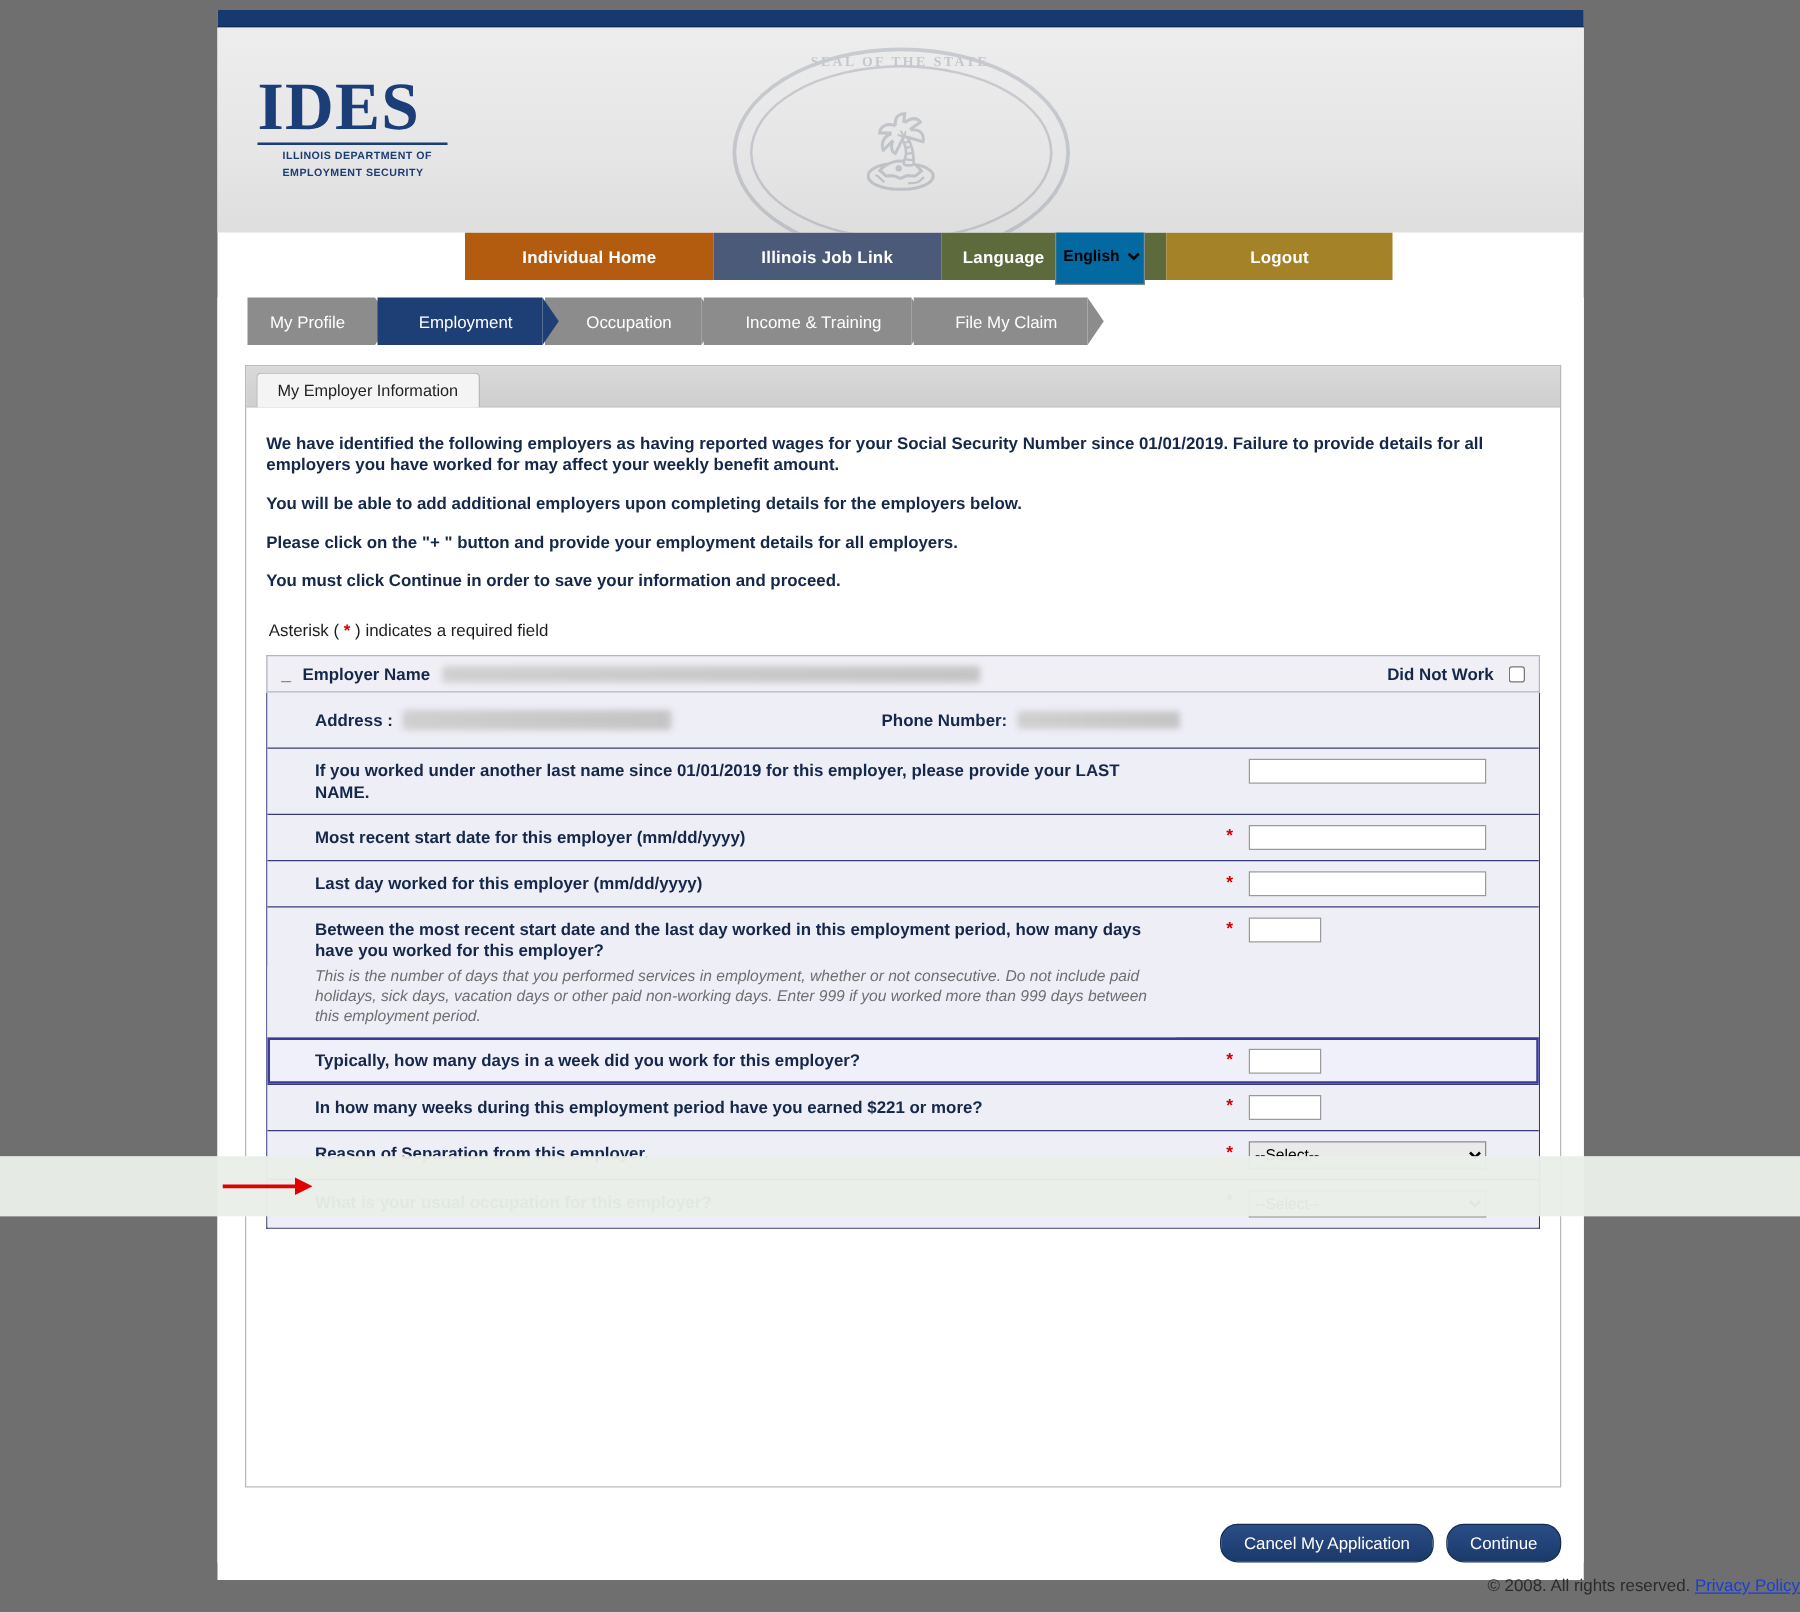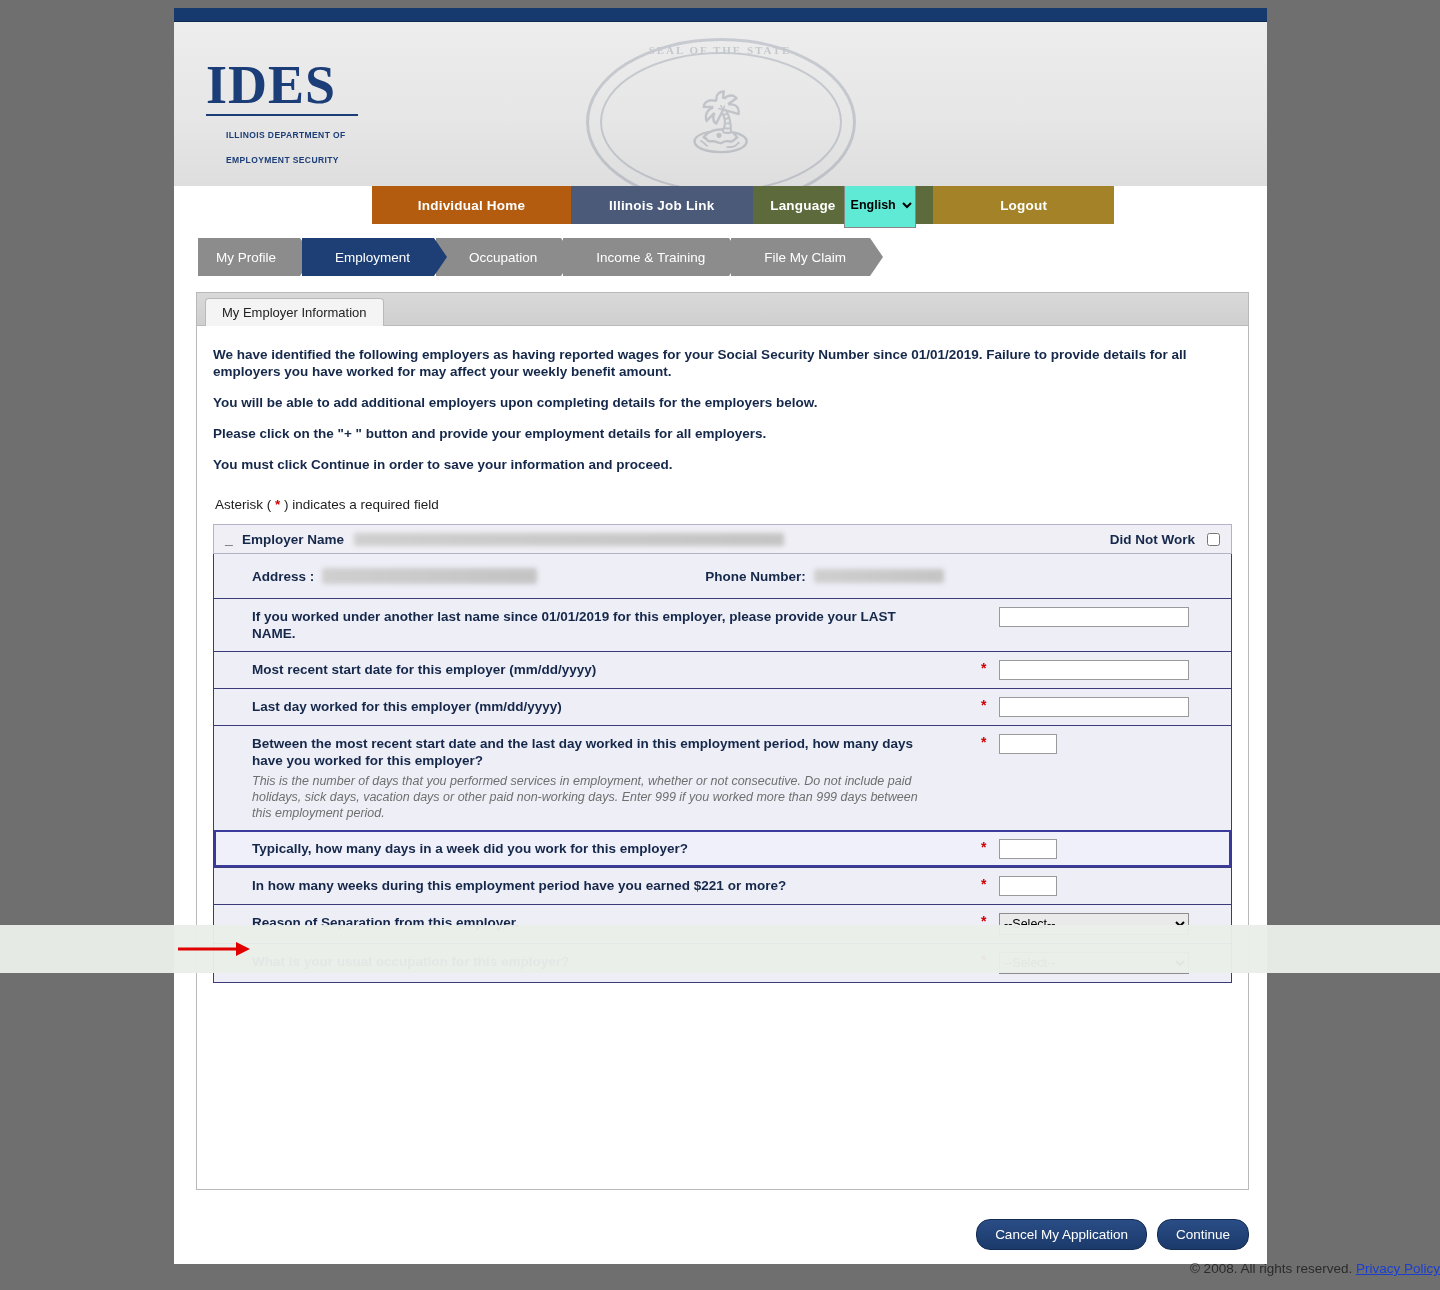--- a/index.html
+++ b/index.html
@@ -66,21 +66,21 @@
     position:absolute; left:32px; top:36px;
     color:#1b3d78;
   }
   .logo .word {
     font-family:"Liberation Serif", serif;
     font-size:54px; font-weight:bold;
     letter-spacing:1px; line-height:54px;
     color:#1b3d78;
   }
   .logo .sub {
-    margin-top:14px;
+    margin-top:3px;
     font-size:8.5px; font-weight:bold;
     letter-spacing:.4px; line-height:11px;
     color:#1b3d78;
     padding-left:20px;
   }
   .logo .rule {
     width:152px; height:2px; background:#1b3d78; margin:2px 0 3px;
   }
   
   .navbar {
@@ -94,21 +94,21 @@
   }
   .nav-home { width:240px; background:#b35c10; }
   .nav-job  { width:219px; background:#4a5a78; }
   .nav-lang { width:218px; background:#5d6a3c; gap:8px; }
   .nav-lang .lbl { font-weight:bold; }
   .nav-logout { width:218px; background:#a48227; }
   .lang-select {
     font-family:"Liberation Sans", sans-serif;
     font-size:12.5px; font-weight:bold;
     padding:14px 2px;
-    border:1px solid #888; background:#5eead4; color:#000;
+    border:1px solid #888; background:#0369a1; color:#000;
   }
   
   .content {
     background:#fff;
     padding:0 0 0 0;
     height:calc(100% - 14px - 164px - 38px);
     position:relative;
   }
   
   .steps {

